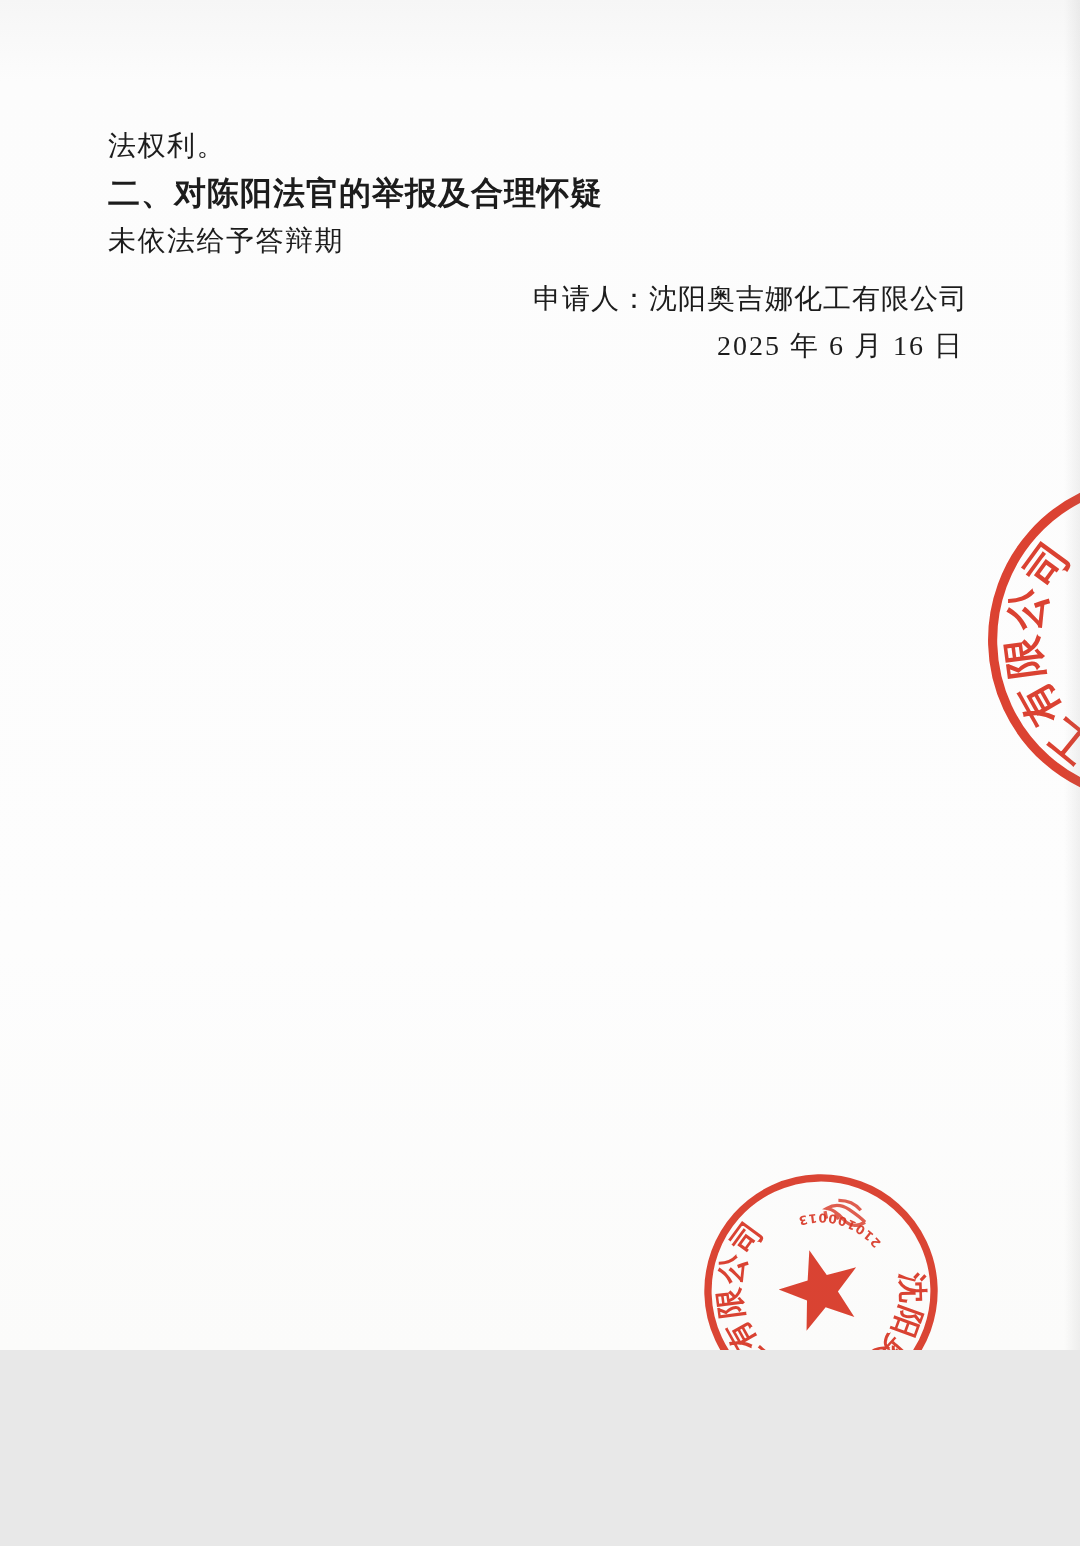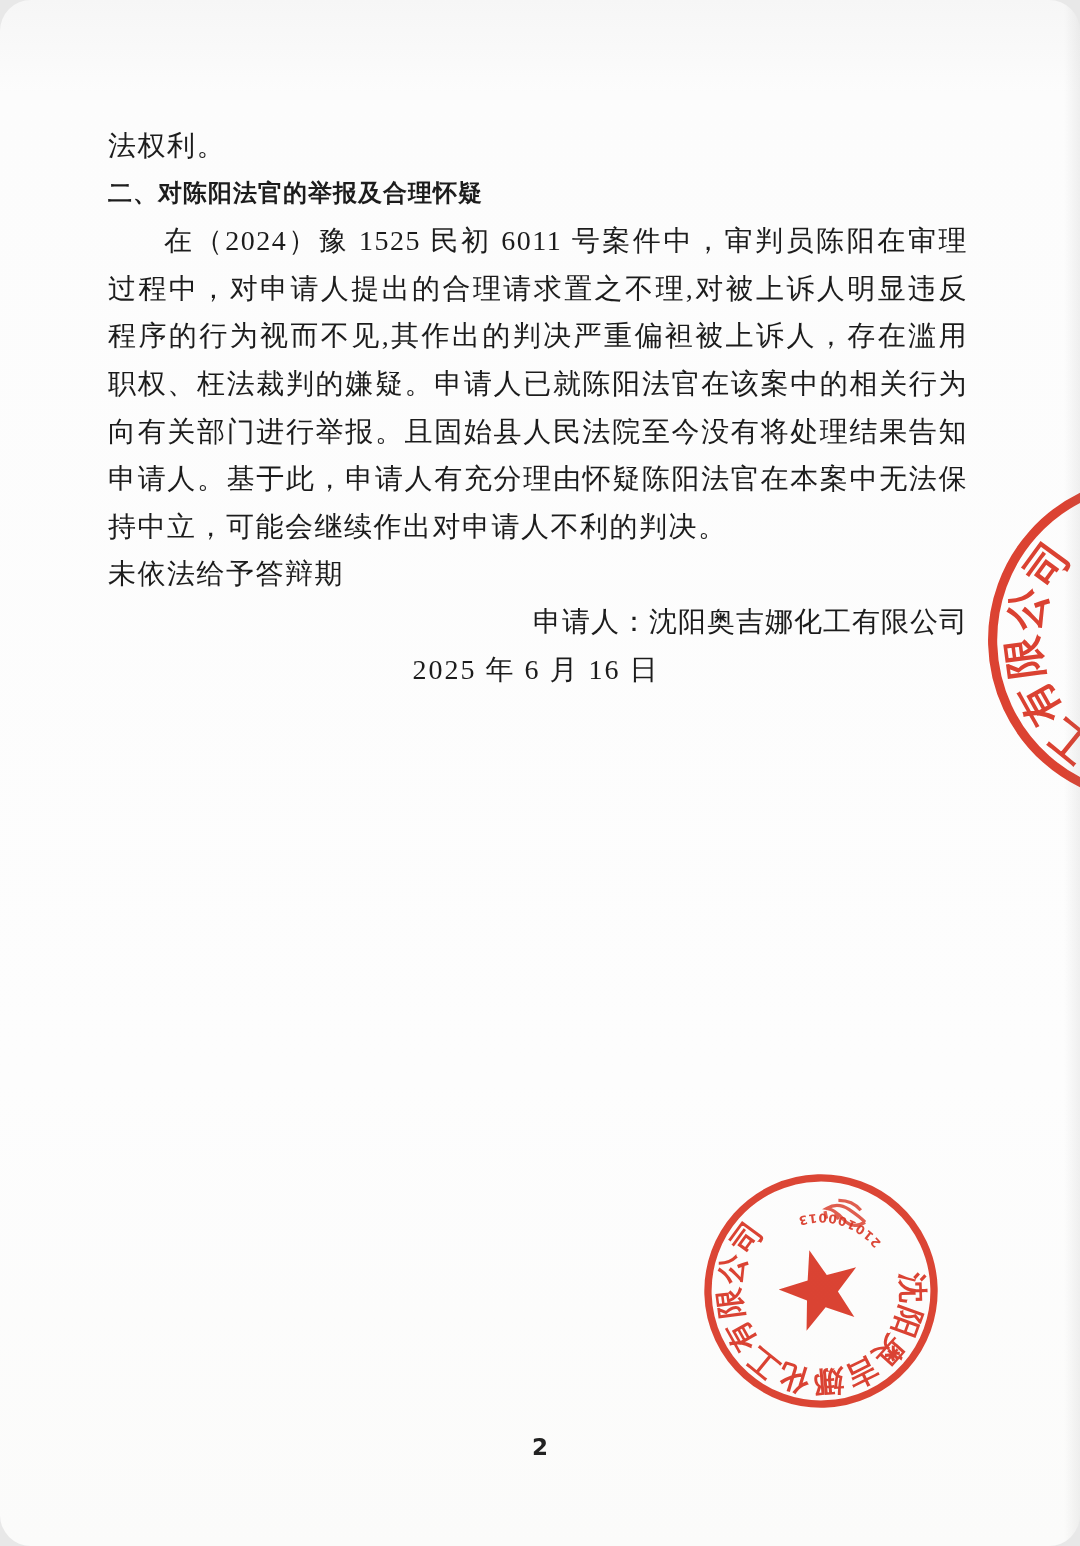--- a/index.html
+++ b/index.html
@@ -1,45 +1,44 @@
 <!DOCTYPE html>
 <html><head>
 <meta charset="utf-8">
 <style>
   html,body{margin:0;padding:0;background:#e8e8e8;}
   .page{
     position:relative;
-    width:1080px;height:1546px;
+    width:1080px;height:1350px;
     margin:0 auto;
     background:linear-gradient(180deg,#f6f6f6 0%,#fcfcfc 6%,#fdfdfd 70%,#fbfbfa 100%);
     overflow:hidden;
     font-family:"Liberation Serif","DejaVu Serif",serif;
     color:#1c1c1c;
-    border-radius:31px;
   }
   .doc-body{
     position:absolute;
     left:108px;top:122px;width:860px;
     font-size:28px;line-height:47.6px;
     letter-spacing:1.5px;
     text-align:justify;
   }
   .doc-body p{margin:0;}
   .ind{text-indent:2em;}
   .heading{
     margin:0;
     font-family:"DejaVu Sans","Liberation Sans",sans-serif;
     font-weight:bold;
-    font-size:24px;line-height:47.6px;
+    font-size:32px;line-height:47.6px;
     letter-spacing:1px;
     text-indent:0;
   }
   .salute{padding-left:335px;}
   .right-line{text-align:right;letter-spacing:1px;}
-  .date-line{text-align:center;padding-right:4px;letter-spacing:2px;}
+  .date-line{text-align:right;padding-right:4px;letter-spacing:2px;}
   .page-number{
     position:absolute;left:0;right:0;top:1434px;
     text-align:center;
     font-family:"DejaVu Sans","Liberation Sans",sans-serif;
     font-size:23px;font-weight:bold;color:#222;
   }
   .seal{
     position:absolute;
     mix-blend-mode:multiply;
     pointer-events:none;
@@ -66,23 +65,22 @@
   }
 </style>
 </head>
 <body>
 
 <div class="page">
 
   <main class="doc-body">
     <p>法权利。</p>
     <p class="heading">二、对陈阳法官的举报及合理怀疑</p>
-    <p class="ind">在（2024）豫 1525 民初 6011 号案件中，审判员陈阳在审理过程中，对申请人提出的合理请求置之不理,对被上诉人明显违反程序的行为视而不见,其作出的判决严重偏袒被上诉人，存在滥用职权、枉法裁判的嫌疑。申请人已就陈阳法官在该案中的相关行为向有关部门进行举报。且固始县人民法院至今没有将处理结果告知申请人。基于此，申请人有充分理由怀疑陈阳法官在本案中无法保持中立，可能会继续作出对申请人不利的判决。</p>
     <p>未依法给予答辩期</p>
-    <p class="right-line" style="margin-top:0">申请人：沈阳奥吉娜化工有限公司</p>
+    <p class="right-line" style="margin-top:10px">申请人：沈阳奥吉娜化工有限公司</p>
     <p class="date-line">2025 年 6 月 16 日</p>
   </main>
 
   <div class="seal seal-bottom">
     <svg viewBox="0 0 300 300" xmlns="http://www.w3.org/2000/svg">
       <defs>
         <path id="nameArcB" d="M 68.1,207.4 A 100,100 0 1 1 231.9,207.4" fill="none"></path>
         <path id="digitArcB" d="M 95.5,227.8 A 95,95 0 0 0 204.5,227.8" fill="none"></path>
       </defs>
       <circle cx="150" cy="150" r="139" fill="none" stroke="#d92b18" stroke-width="9" opacity="0.92"></circle>

